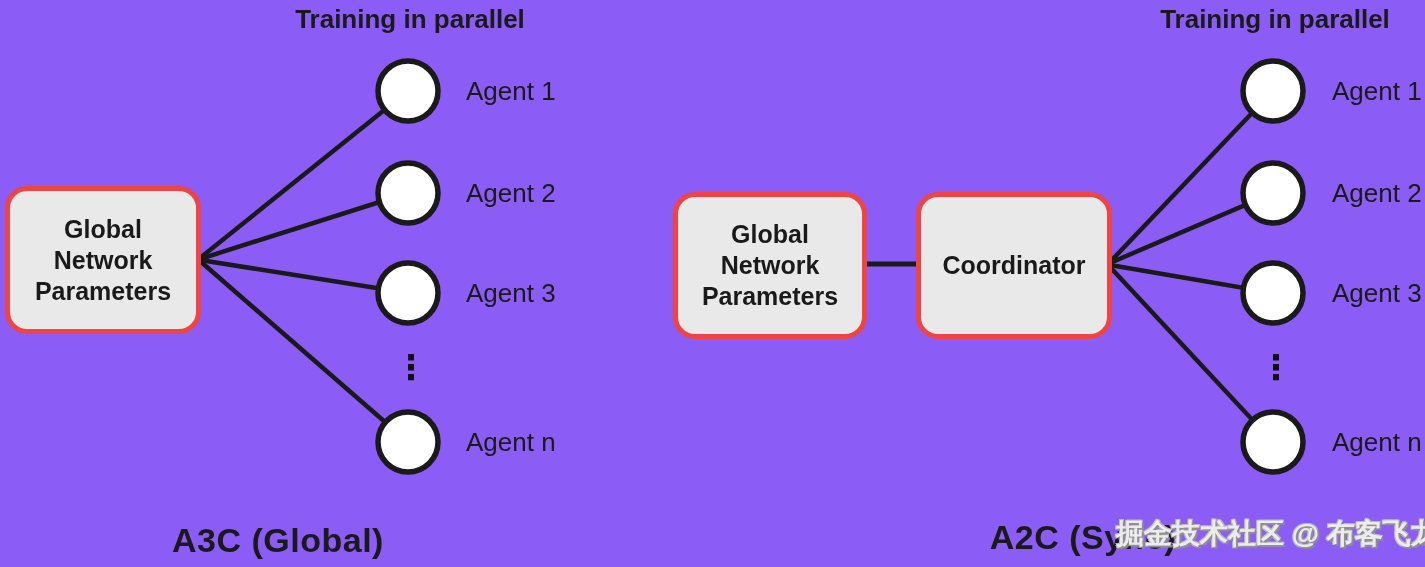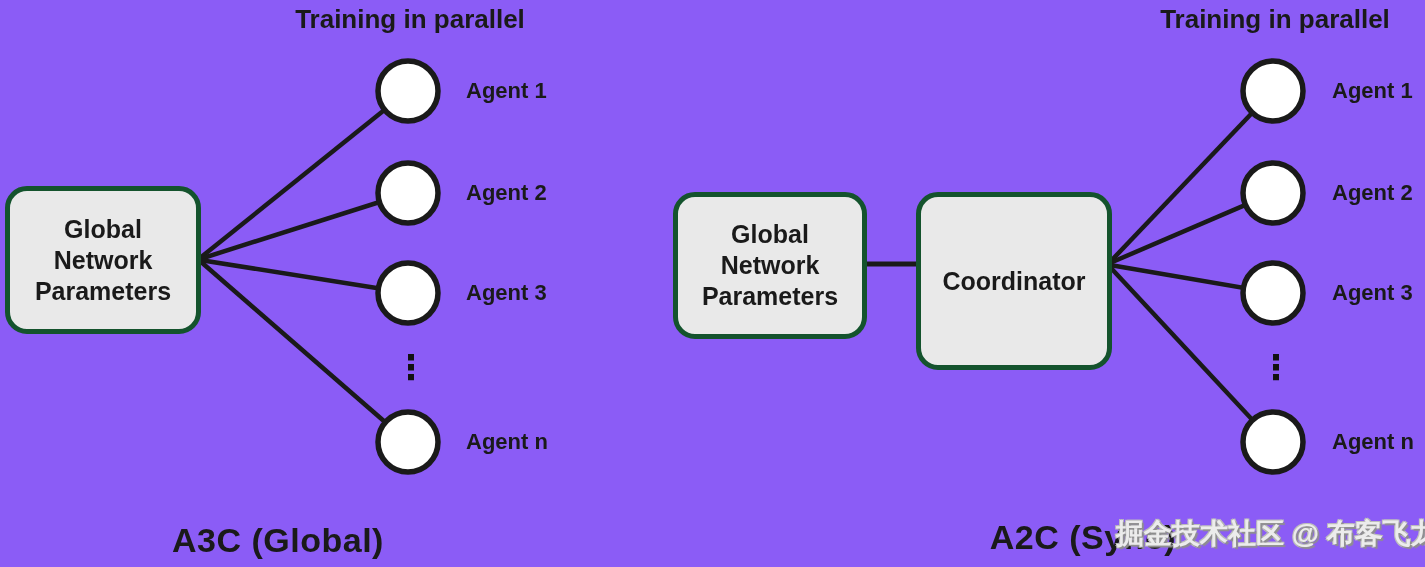--- a/index.html
+++ b/index.html
@@ -26,35 +26,35 @@
   .diagram-title {
     font-size: 26px;
     font-weight: 700;
     letter-spacing: 0px;
     text-align: center;
     white-space: nowrap;
   }
   .node-box {
     box-sizing: border-box;
     background: #e9e9e9;
-    border: 5px solid #14532d;
+    border: 5px solid #ef4444;
     border-radius: 22px;
     display: flex;
     flex-direction: column;
     align-items: center;
     justify-content: center;
     text-align: center;
     font-size: 25px;
     font-weight: 700;
     line-height: 31px;
     z-index: 2;
   }
   .agent-label {
-    font-size: 22px;
-    font-weight: 700;
+    font-size: 26px;
+    font-weight: 400;
     line-height: 34px;
     white-space: nowrap;
   }
   .ellipsis {
     font-size: 34px;
     font-weight: 700;
     line-height: 38px;
     text-align: center;
     color: #111111;
   }
@@ -134,21 +134,21 @@
   <div class="abs caption" style="left:158px; top:521px; width:240px;">A3C (Global)</div>
 
   <div class="abs diagram-title" style="left:1150px; top:4px; width:250px;">Training in parallel</div>
 
   <div class="abs node-box" style="left:673px; top:192px; width:194px; height:147px;">
     <div>Global</div>
     <div>Network</div>
     <div>Parameters</div>
   </div>
 
-  <div class="abs node-box" style="left:916px; top:192px; width:196px; height:178px;">
+  <div class="abs node-box" style="left:916px; top:192px; width:196px; height:147px;">
     <div>Coordinator</div>
   </div>
 
   <div class="abs agent-label" style="left:1332px; top:74px;">Agent 1</div>
   <div class="abs agent-label" style="left:1332px; top:176px;">Agent 2</div>
   <div class="abs agent-label" style="left:1332px; top:276px;">Agent 3</div>
   <div class="abs agent-label" style="left:1332px; top:425px;">Agent n</div>
 
   <div class="abs ellipsis" style="left:1259px; top:348px; width:28px;">⋮</div>
 

